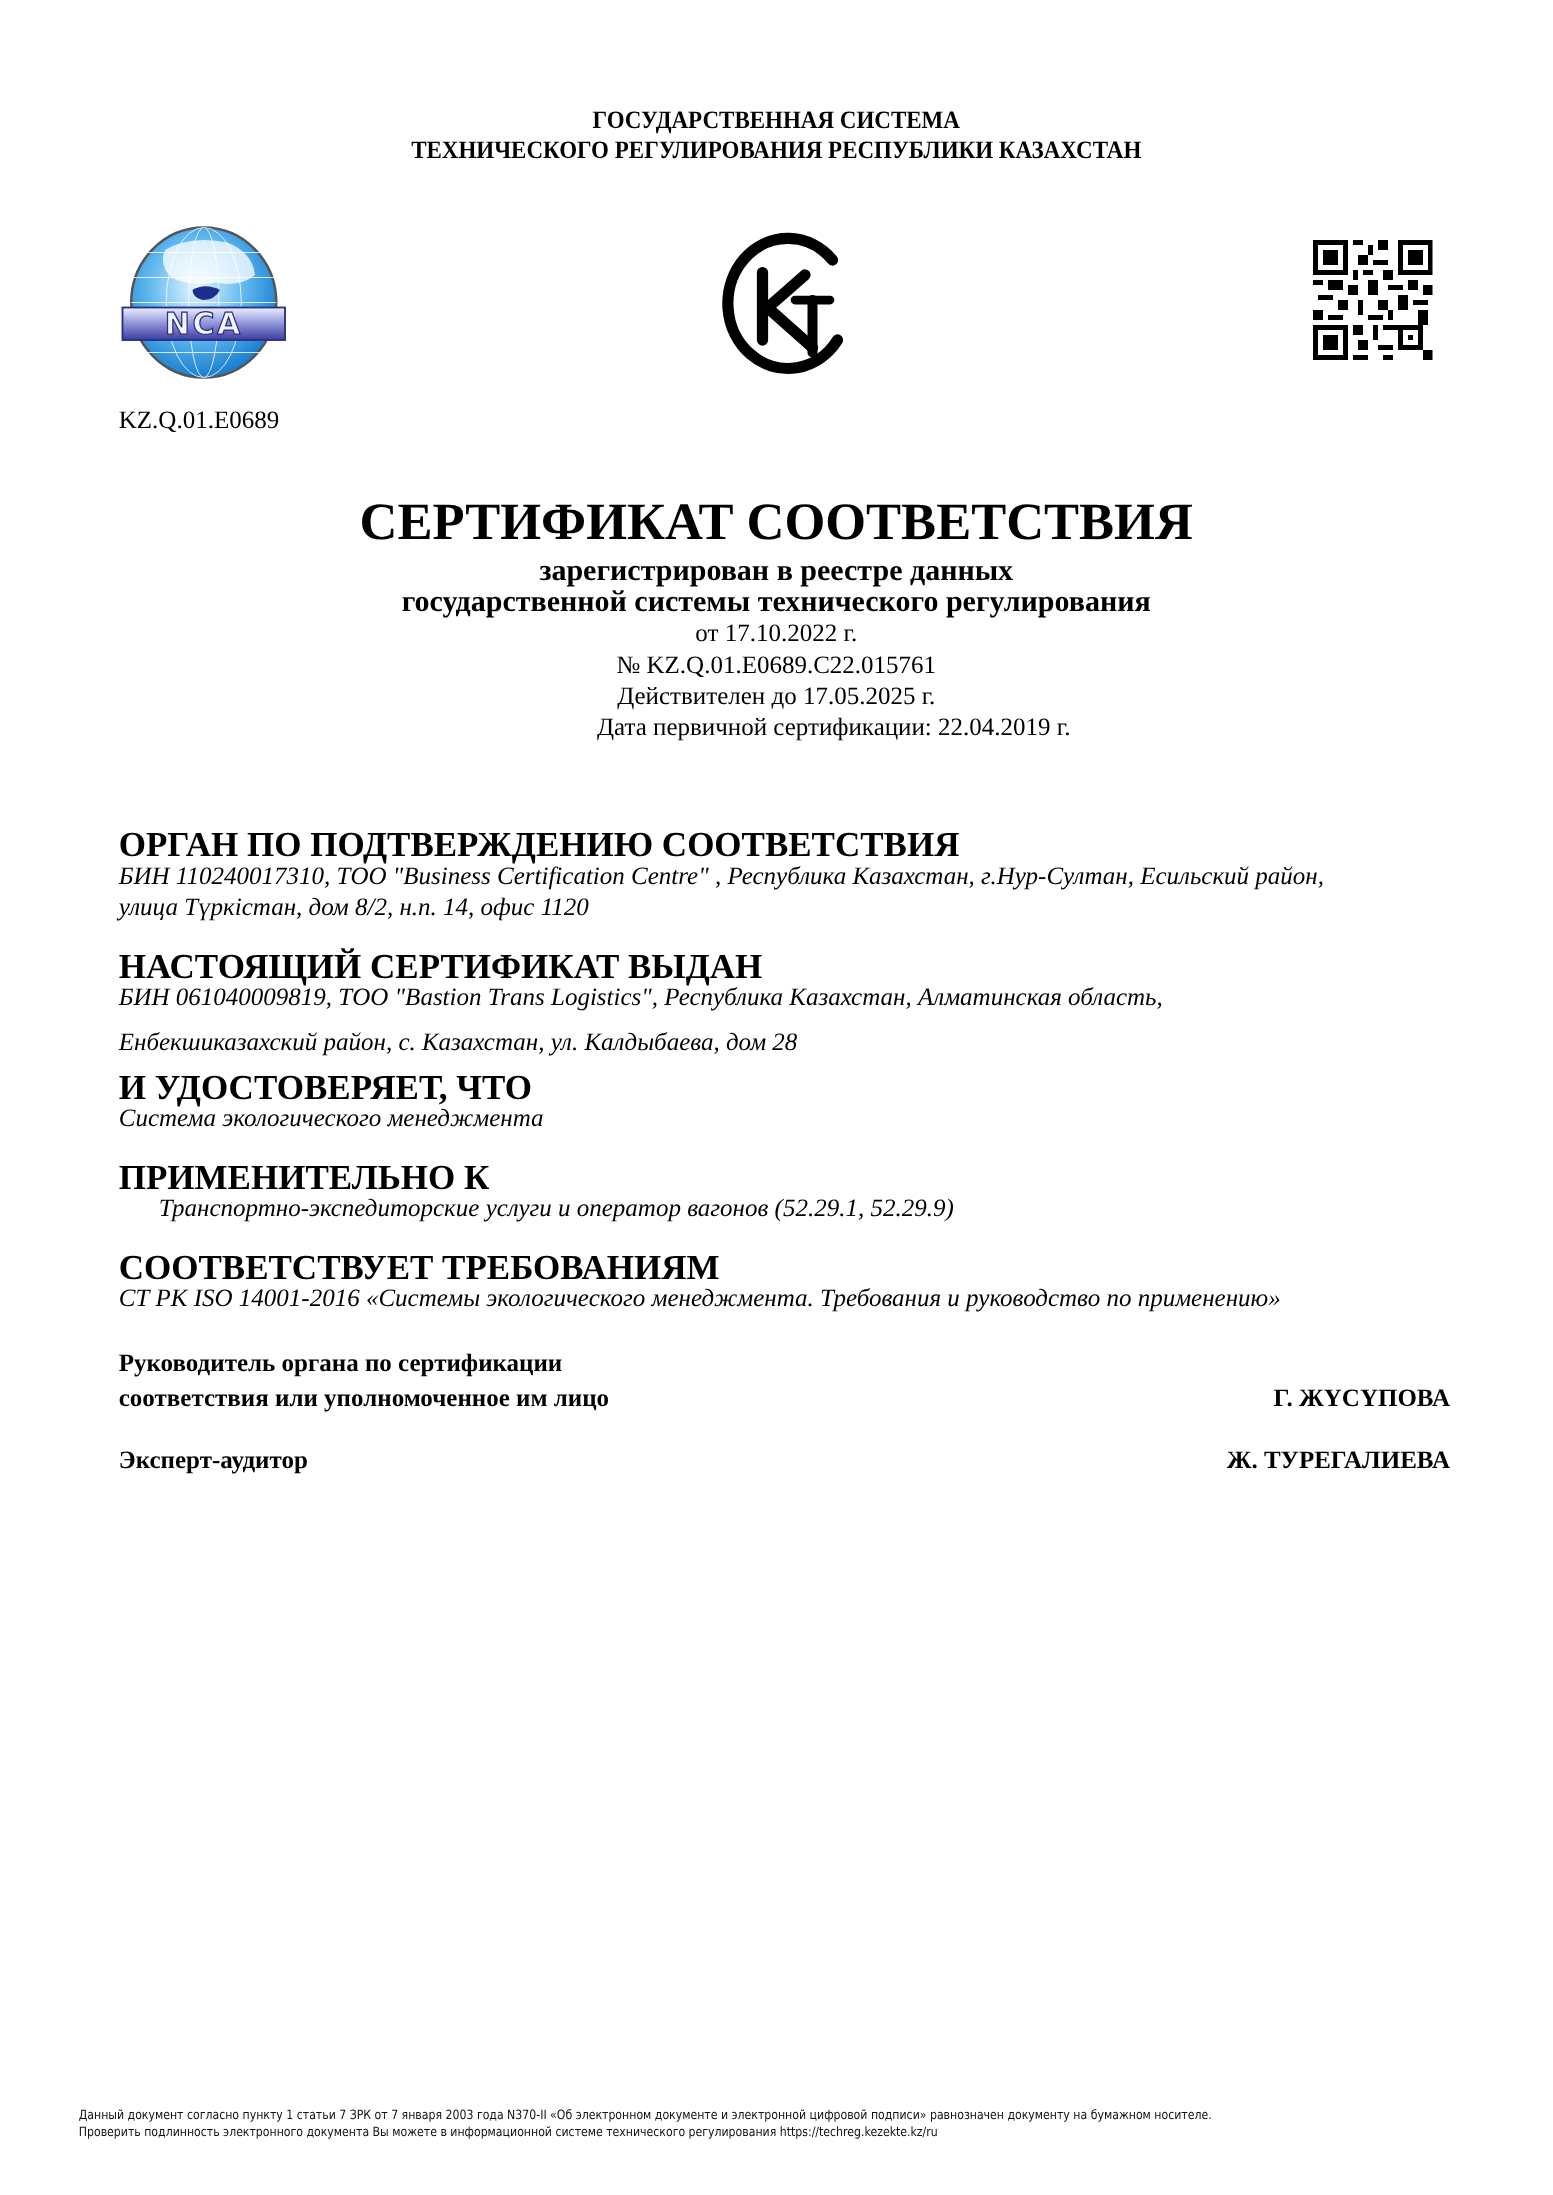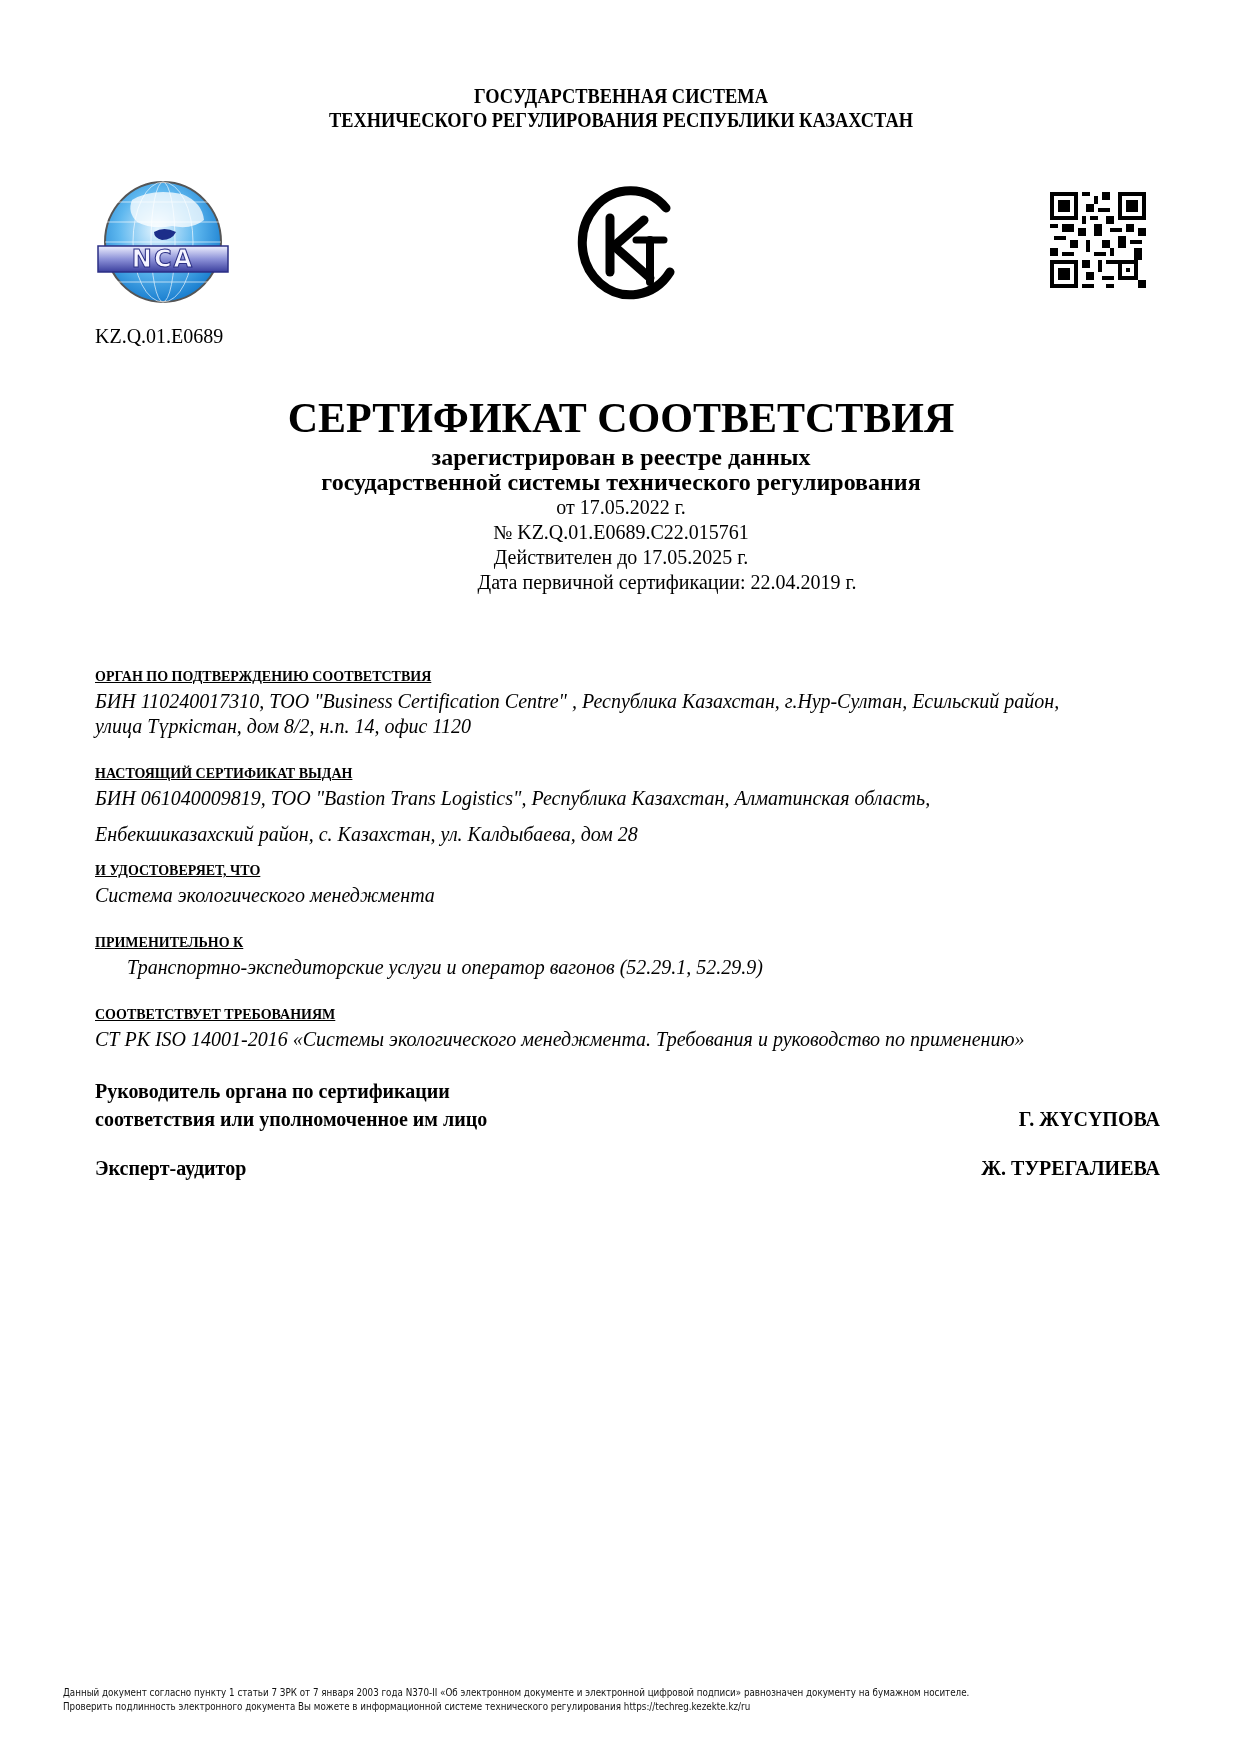--- a/index.html
+++ b/index.html
@@ -4,21 +4,21 @@
 <style>
   html, body { margin: 0; padding: 0; background: #ffffff; }
   body { width: 1242px; height: 1756px; position: relative; overflow: hidden;
          font-family: "Liberation Serif", "DejaVu Serif", serif; color: #000; }
   .abs { position: absolute; }
   .center { left: 0; width: 1242px; text-align: center; }
   .hdr { font-weight: bold; font-size: 20px; line-height: 24px; transform: scaleX(0.92); transform-origin: center; }
   .title { font-weight: bold; font-size: 42px; line-height: 48px; }
   .sub-b { font-weight: bold; font-size: 24px; line-height: 25px; }
   .sub { font-size: 20px; line-height: 25px; }
-  .sec-h { left: 95px; font-weight: bold; font-size: 14px; line-height: 25px; text-decoration: underline; }
+  .sec-h { left: 95px; font-weight: bold; font-size: 28px; line-height: 25px; }
   .sec-b { left: 95px; width: 1070px; font-style: italic; font-size: 20px; line-height: 25px; }
   .sig { left: 95px; font-weight: bold; font-size: 20px; line-height: 28px; }
   .sig-r { right: 82px; font-weight: bold; font-size: 20px; line-height: 28px; text-align: right; }
   .regno { left: 95px; font-size: 20px; line-height: 24px; }
   .footer { left: 63px; font-family: "DejaVu Sans", sans-serif; font-size: 10.2px; line-height: 13px; color: #111;
             white-space: nowrap; transform: scaleX(0.86); transform-origin: left; }
   svg { display: block; }
 </style>
 </head>
 <body>
@@ -120,21 +120,21 @@
         <rect x="22" y="22" width="2" height="2"></rect>
     </g>
   </svg>
 </div>
 
 <div class="abs regno" style="top:324px;">KZ.Q.01.E0689</div>
 
 <div class="abs center title" style="top:394px;">СЕРТИФИКАТ СООТВЕТСТВИЯ</div>
 <div class="abs center sub-b" style="top:445px;">зарегистрирован в реестре данных</div>
 <div class="abs center sub-b" style="top:470px;">государственной системы технического регулирования</div>
-<div class="abs center sub" style="top:495px;">от 17.05.2022 г.</div>
+<div class="abs center sub" style="top:495px;">от 17.10.2022 г.</div>
 <div class="abs center sub" style="top:520px;">№ KZ.Q.01.E0689.C22.015761</div>
 <div class="abs center sub" style="top:545px;">Действителен до 17.05.2025 г.</div>
 <div class="abs center sub" style="top:570px;padding-left:46px;">Дата первичной сертификации: 22.04.2019 г.</div>
 
 <div class="abs sec-h" style="top:664px;">ОРГАН ПО ПОДТВЕРЖДЕНИЮ СООТВЕТСТВИЯ</div>
 <div class="abs sec-b" style="top:689px;">БИН 110240017310, ТОО "Business Certification Centre" , Республика Казахстан, г.Нур-Султан, Есильский район,</div>
 <div class="abs sec-b" style="top:714px;">улица Түркістан, дом 8/2, н.п. 14, офис 1120</div>
 
 <div class="abs sec-h" style="top:761px;">НАСТОЯЩИЙ СЕРТИФИКАТ ВЫДАН</div>
 <div class="abs sec-b" style="top:786px;">БИН 061040009819, ТОО "Bastion Trans Logistics", Республика Казахстан, Алматинская область,</div>

